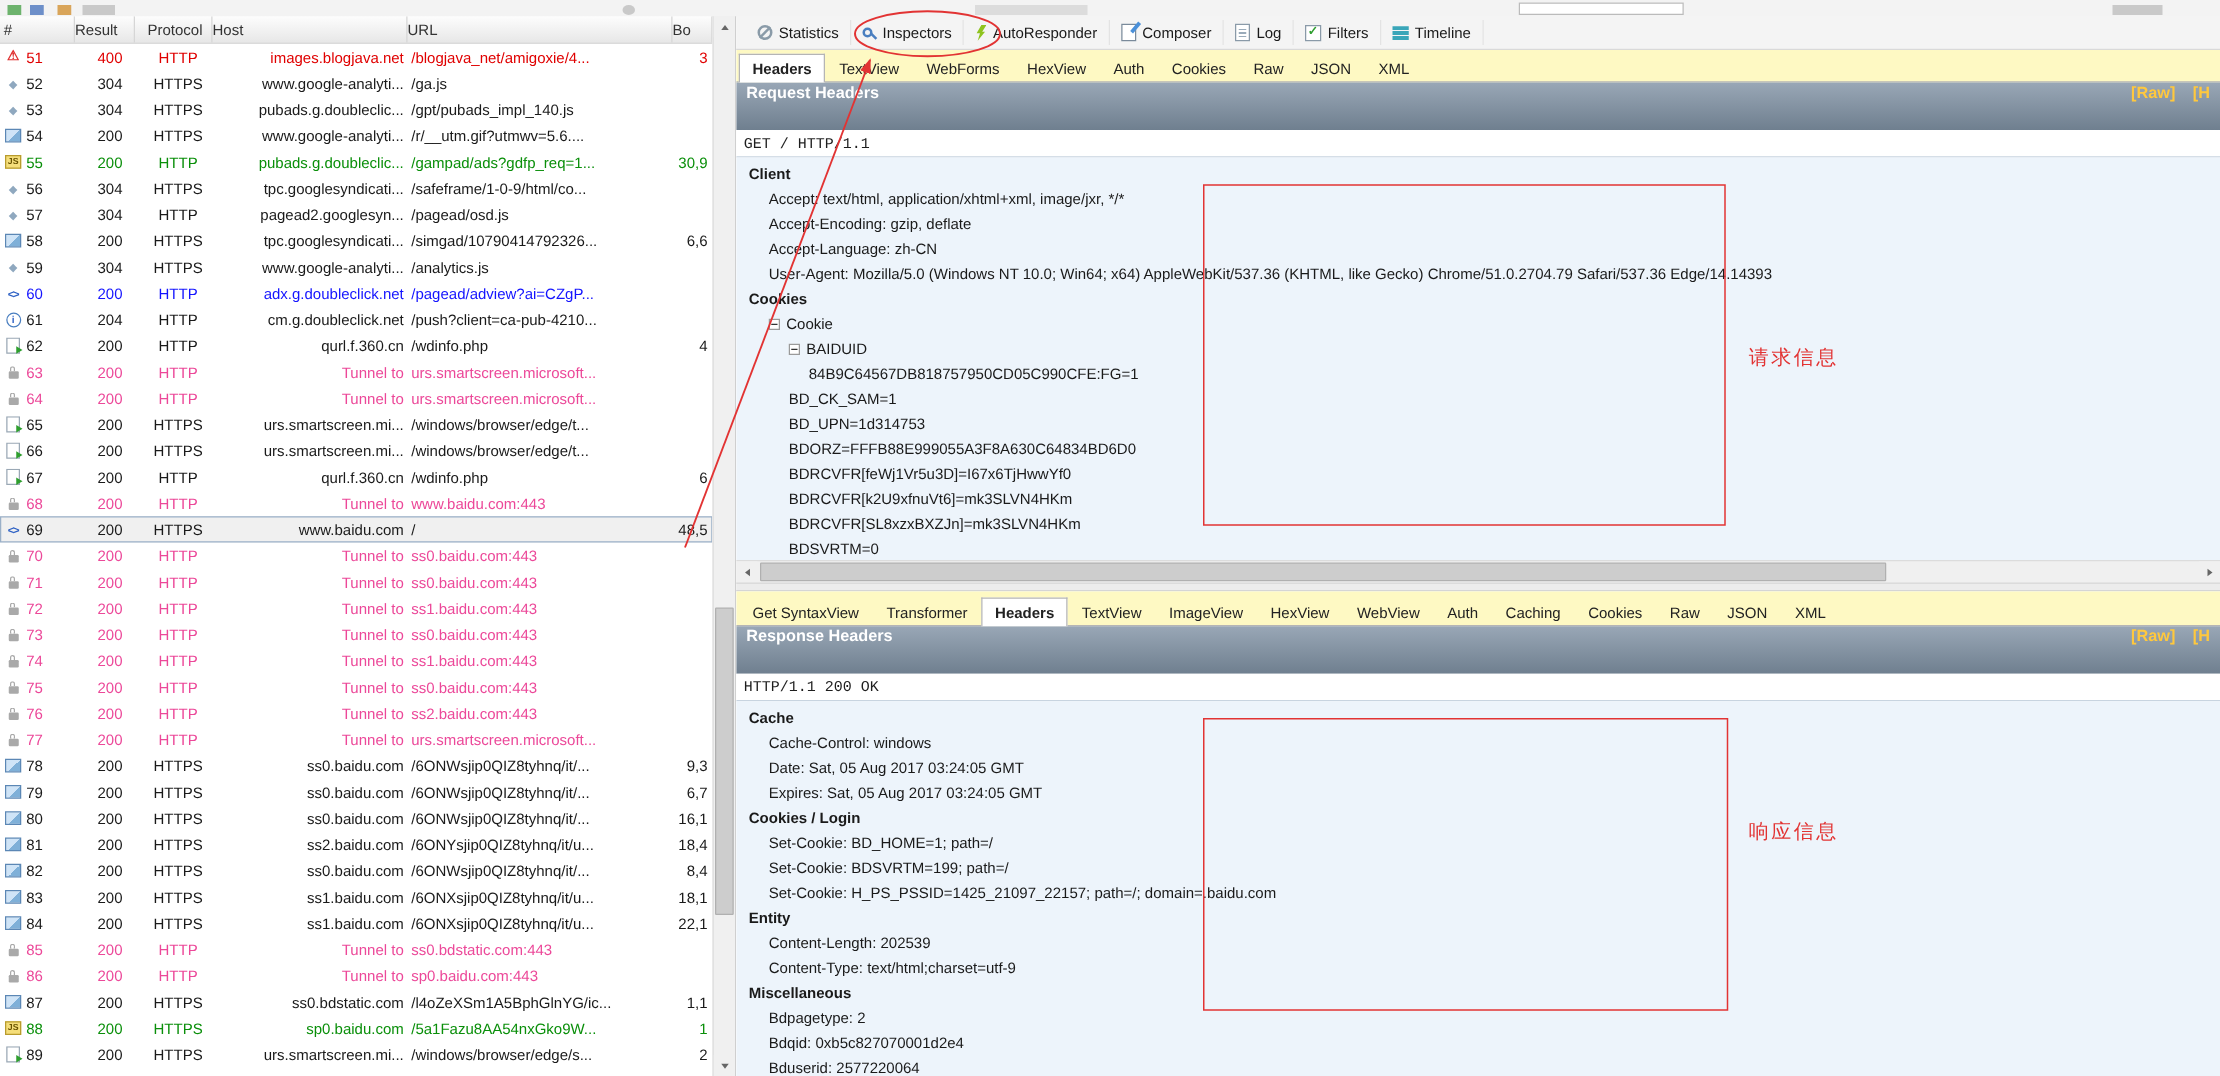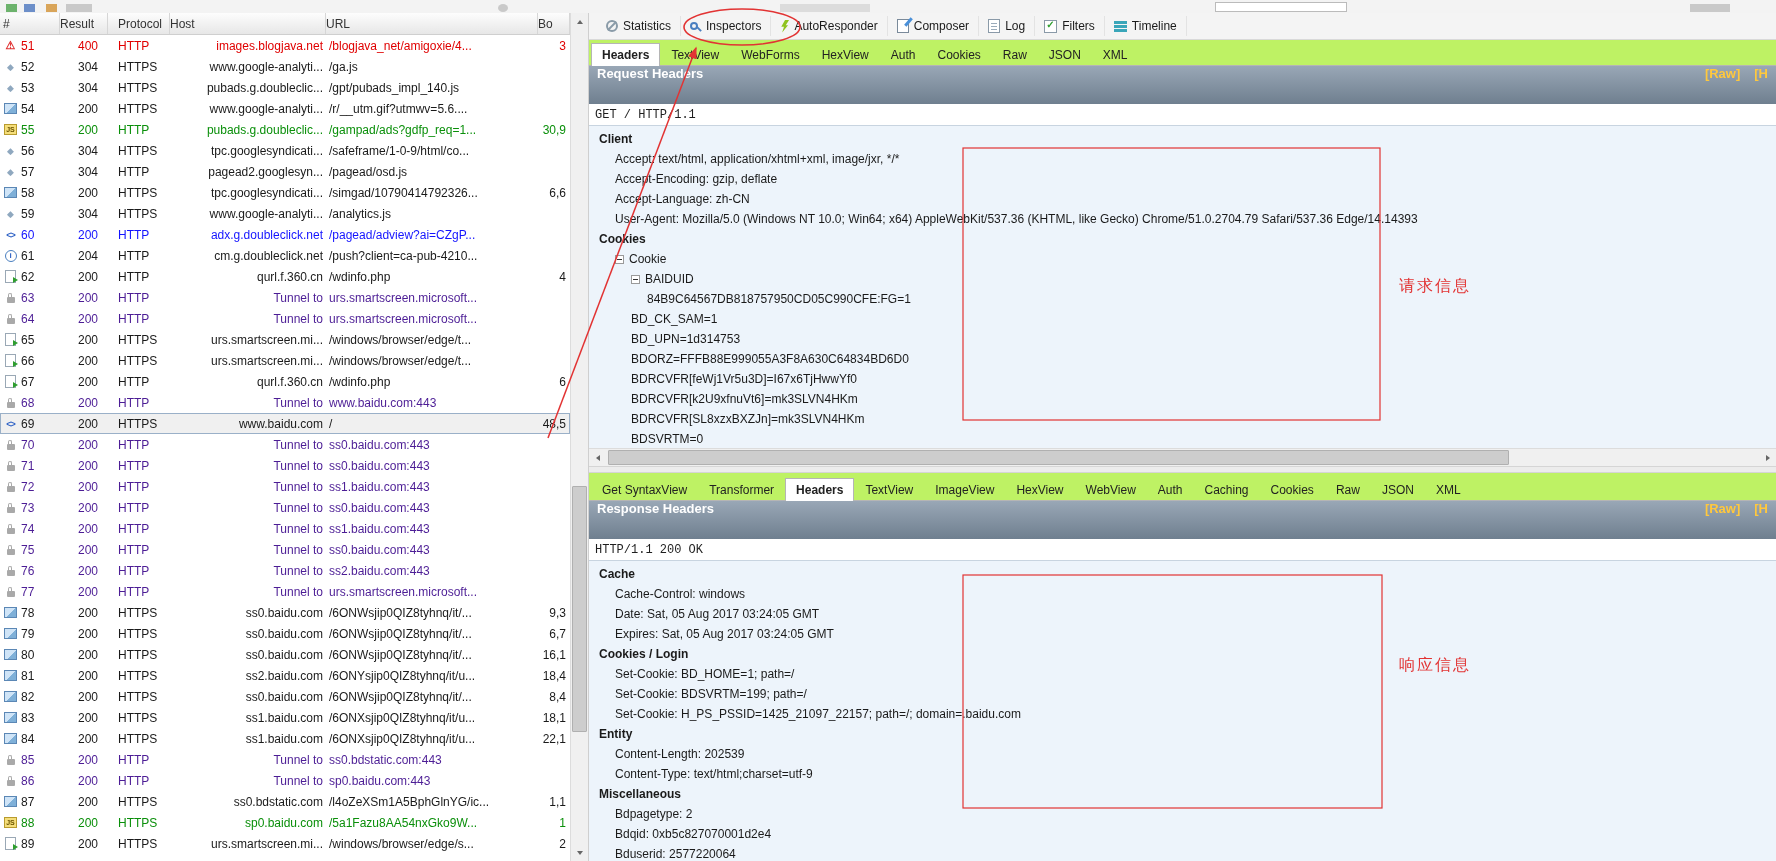--- a/index.html
+++ b/index.html
@@ -16,25 +16,25 @@
   #left{position:absolute;left:0;top:13px;width:588px;bottom:0;display:flex;background:#fff;border-right:1px solid #cfcfcf}
   #listcol{width:571px;display:flex;flex-direction:column;overflow:hidden}
   #list-header{display:flex;height:21px;flex:none;background:linear-gradient(#fdfdfd,#e7e7e7);border-bottom:1px solid #cfcfcf;align-items:center;color:#333}
   #list-header .hcell{border-right:1px solid #d6d6d6;height:100%;display:flex;align-items:center;box-sizing:border-box}
   #rows{flex:1;overflow:hidden}
   .srow{display:flex;height:21px;align-items:center;white-space:nowrap}
   .srow.selected{background:#f0f0f0;box-shadow:inset 0 0 0 1px #9ab0c8}
   .cell{overflow:hidden;white-space:nowrap;box-sizing:border-box;flex:none;padding:0 3px}
   .cn{width:60px;display:flex;align-items:center;gap:3px;padding-left:3px}
   .cr{width:48px;text-align:right;padding-right:10px}
-  .cp{width:62px;text-align:left;padding-left:10px}
+  .cp{width:62px;text-align:center;padding-left:10px}
   .ch{width:156px;text-align:right}
   .cu{width:212px;text-align:left}
   .cb{flex:1;text-align:right;padding-right:4px}
-  .c-red{color:#e00000}.c-green{color:#0a8f0a}.c-blue{color:#1414ff}.c-gray{color:#4c1d95}
+  .c-red{color:#e00000}.c-green{color:#0a8f0a}.c-blue{color:#1414ff}.c-gray{color:#ec4899}
 
   
   .lico{width:15px;height:14px;display:inline-flex;align-items:center;justify-content:center;flex:none}
   .g-err{color:#e03030;font-size:11px;font-weight:bold;line-height:11px}
   .g-cache{color:#8fa8bf;font-size:9px}
   .g-img{width:11px;height:9px;border:1px solid #5b87b5;background:linear-gradient(135deg,#cfe4f7 55%,#7fb0d8 55%);display:inline-block}
   .g-js{background:#f5de7a;border:1px solid #b89b2e;color:#6b5400;font-size:7px;font-weight:bold;padding:0 1px;line-height:9px}
   .g-code{color:#2b5fc4;font-weight:bold;font-size:9px;letter-spacing:-1px}
   .g-info{width:10px;height:10px;border-radius:50%;background:#fff;border:1px solid #4a7fc0;color:#2b5fc4;font-size:8px;font-weight:bold;display:inline-flex;align-items:center;justify-content:center;line-height:10px}
   .g-page{width:9px;height:11px;background:#fff;border:1px solid #9aa8b5;position:relative;display:inline-block}
@@ -65,21 +65,21 @@
   .ic-autoresponder-icon{width:9px;height:13px;background:#8fc31f;clip-path:polygon(55% 0,100% 0,60% 45%,85% 45%,20% 100%,40% 55%,10% 55%)}
   .ic-composer-icon{width:10px;height:12px;background:#fff;border:1px solid #7a8a9a;position:relative}
   .ic-composer-icon::after{content:"";position:absolute;right:-2px;top:-3px;width:3px;height:10px;background:#4a90d9;transform:rotate(40deg)}
   .ic-log-icon{width:10px;height:12px;background:#fff;border:1px solid #8a9aa8;position:relative}
   .ic-log-icon::after{content:"";position:absolute;left:2px;right:2px;top:3px;height:7px;background:repeating-linear-gradient(to bottom,#9aabba 0 1px,transparent 1px 3px)}
   .ic-filters-icon{width:11px;height:11px;border:1px solid #8a9aa8;background:#fff;position:relative}
   .ic-filters-icon::after{content:"\2713";position:absolute;left:1px;top:-2px;color:#2e9e2e;font-size:10px;font-weight:bold}
   .ic-timeline-icon{width:13px;height:11px;background:linear-gradient(to bottom,#3aa6b9 0 3px,transparent 3px 4px,#3aa6b9 4px 7px,transparent 7px 8px,#3aa6b9 8px 11px)}
 
   
-  .tabstrip{display:flex;align-items:flex-end;background:#bef264;border-bottom:1px solid #b5b5b5;flex:none;padding-left:2px}
+  .tabstrip{display:flex;align-items:flex-end;background:#fef9c3;border-bottom:1px solid #b5b5b5;flex:none;padding-left:2px}
   .tab{padding:4px 10px 3px;font-size:12px;color:#222;border:1px solid transparent;border-bottom:none;white-space:nowrap}
   .tab.active{background:#fff;border-color:#b5b5b5;font-weight:bold;position:relative;top:1px;padding-bottom:4px}
   #req-tabs{height:25px}
   #resp-tabs{height:27px}
 
   
   .hdrbar{height:22px;flex:none;display:flex;align-items:flex-start;justify-content:space-between;padding:0 8px 16px 8px;
           background:linear-gradient(#99a7b6,#6f7f8f);color:#fff;font-weight:bold;font-size:13px;overflow:hidden;white-space:nowrap}
   .hdrbar .links{display:flex;gap:14px;color:#ffc83d;font-weight:bold}
 

